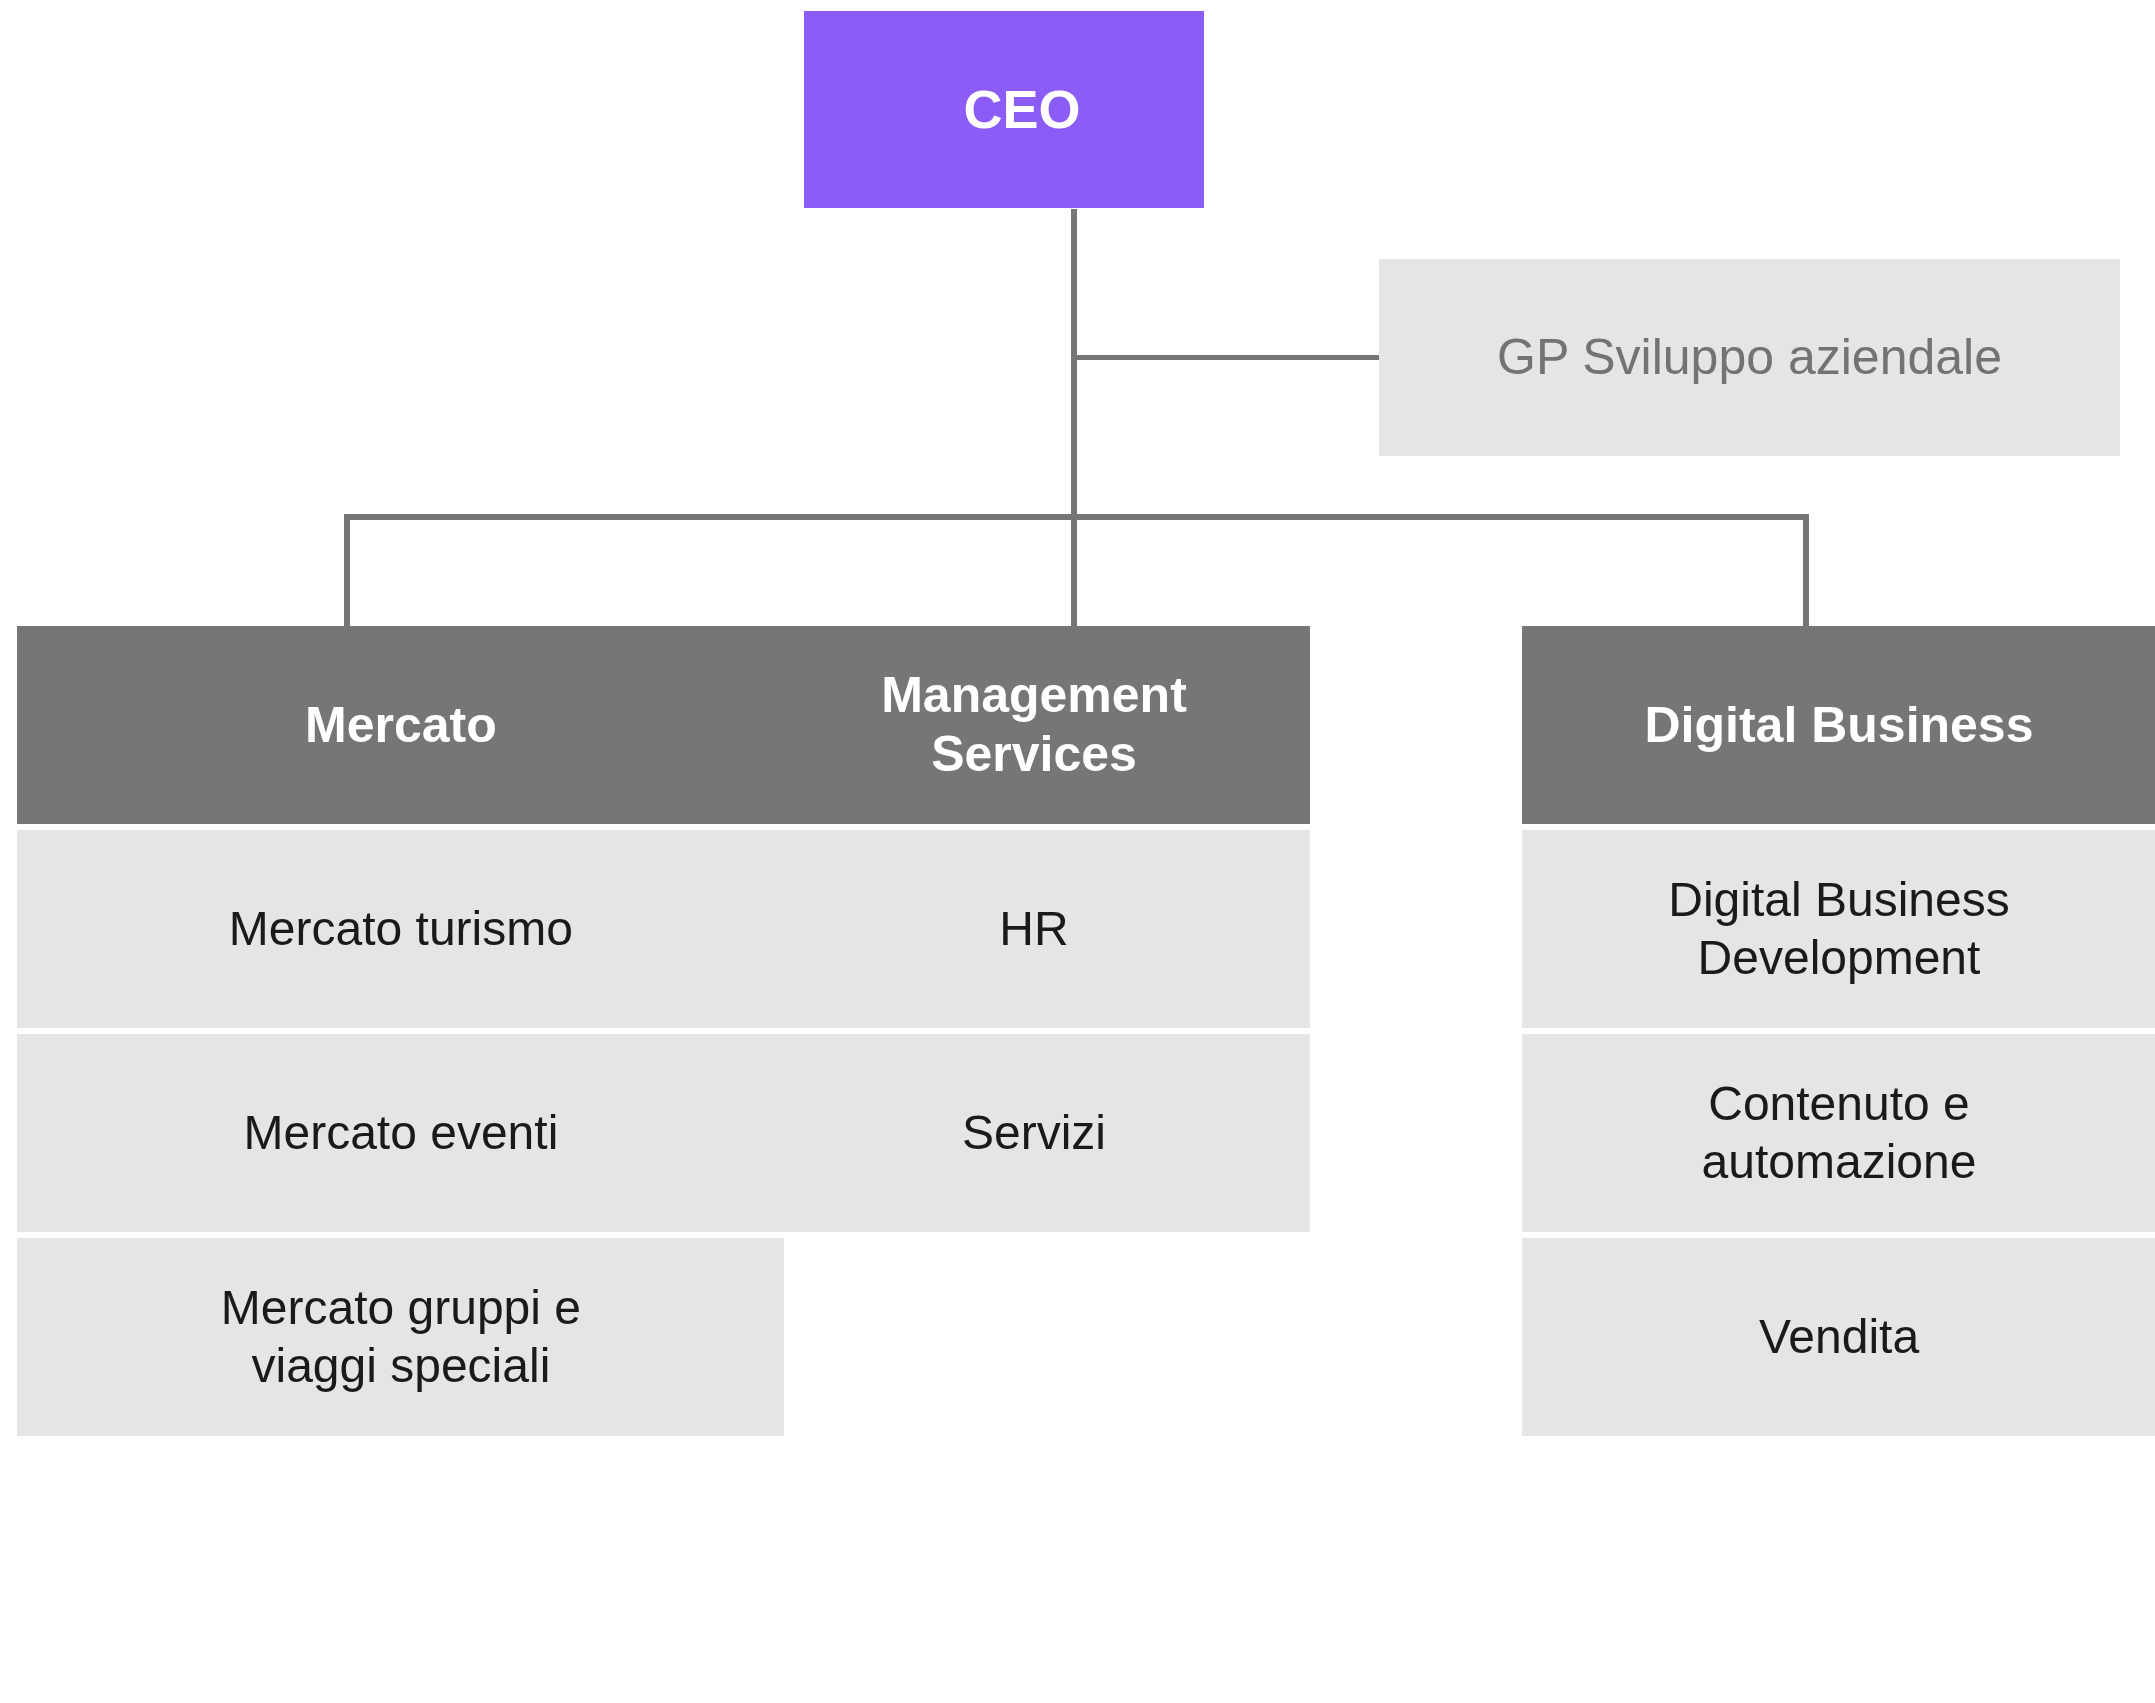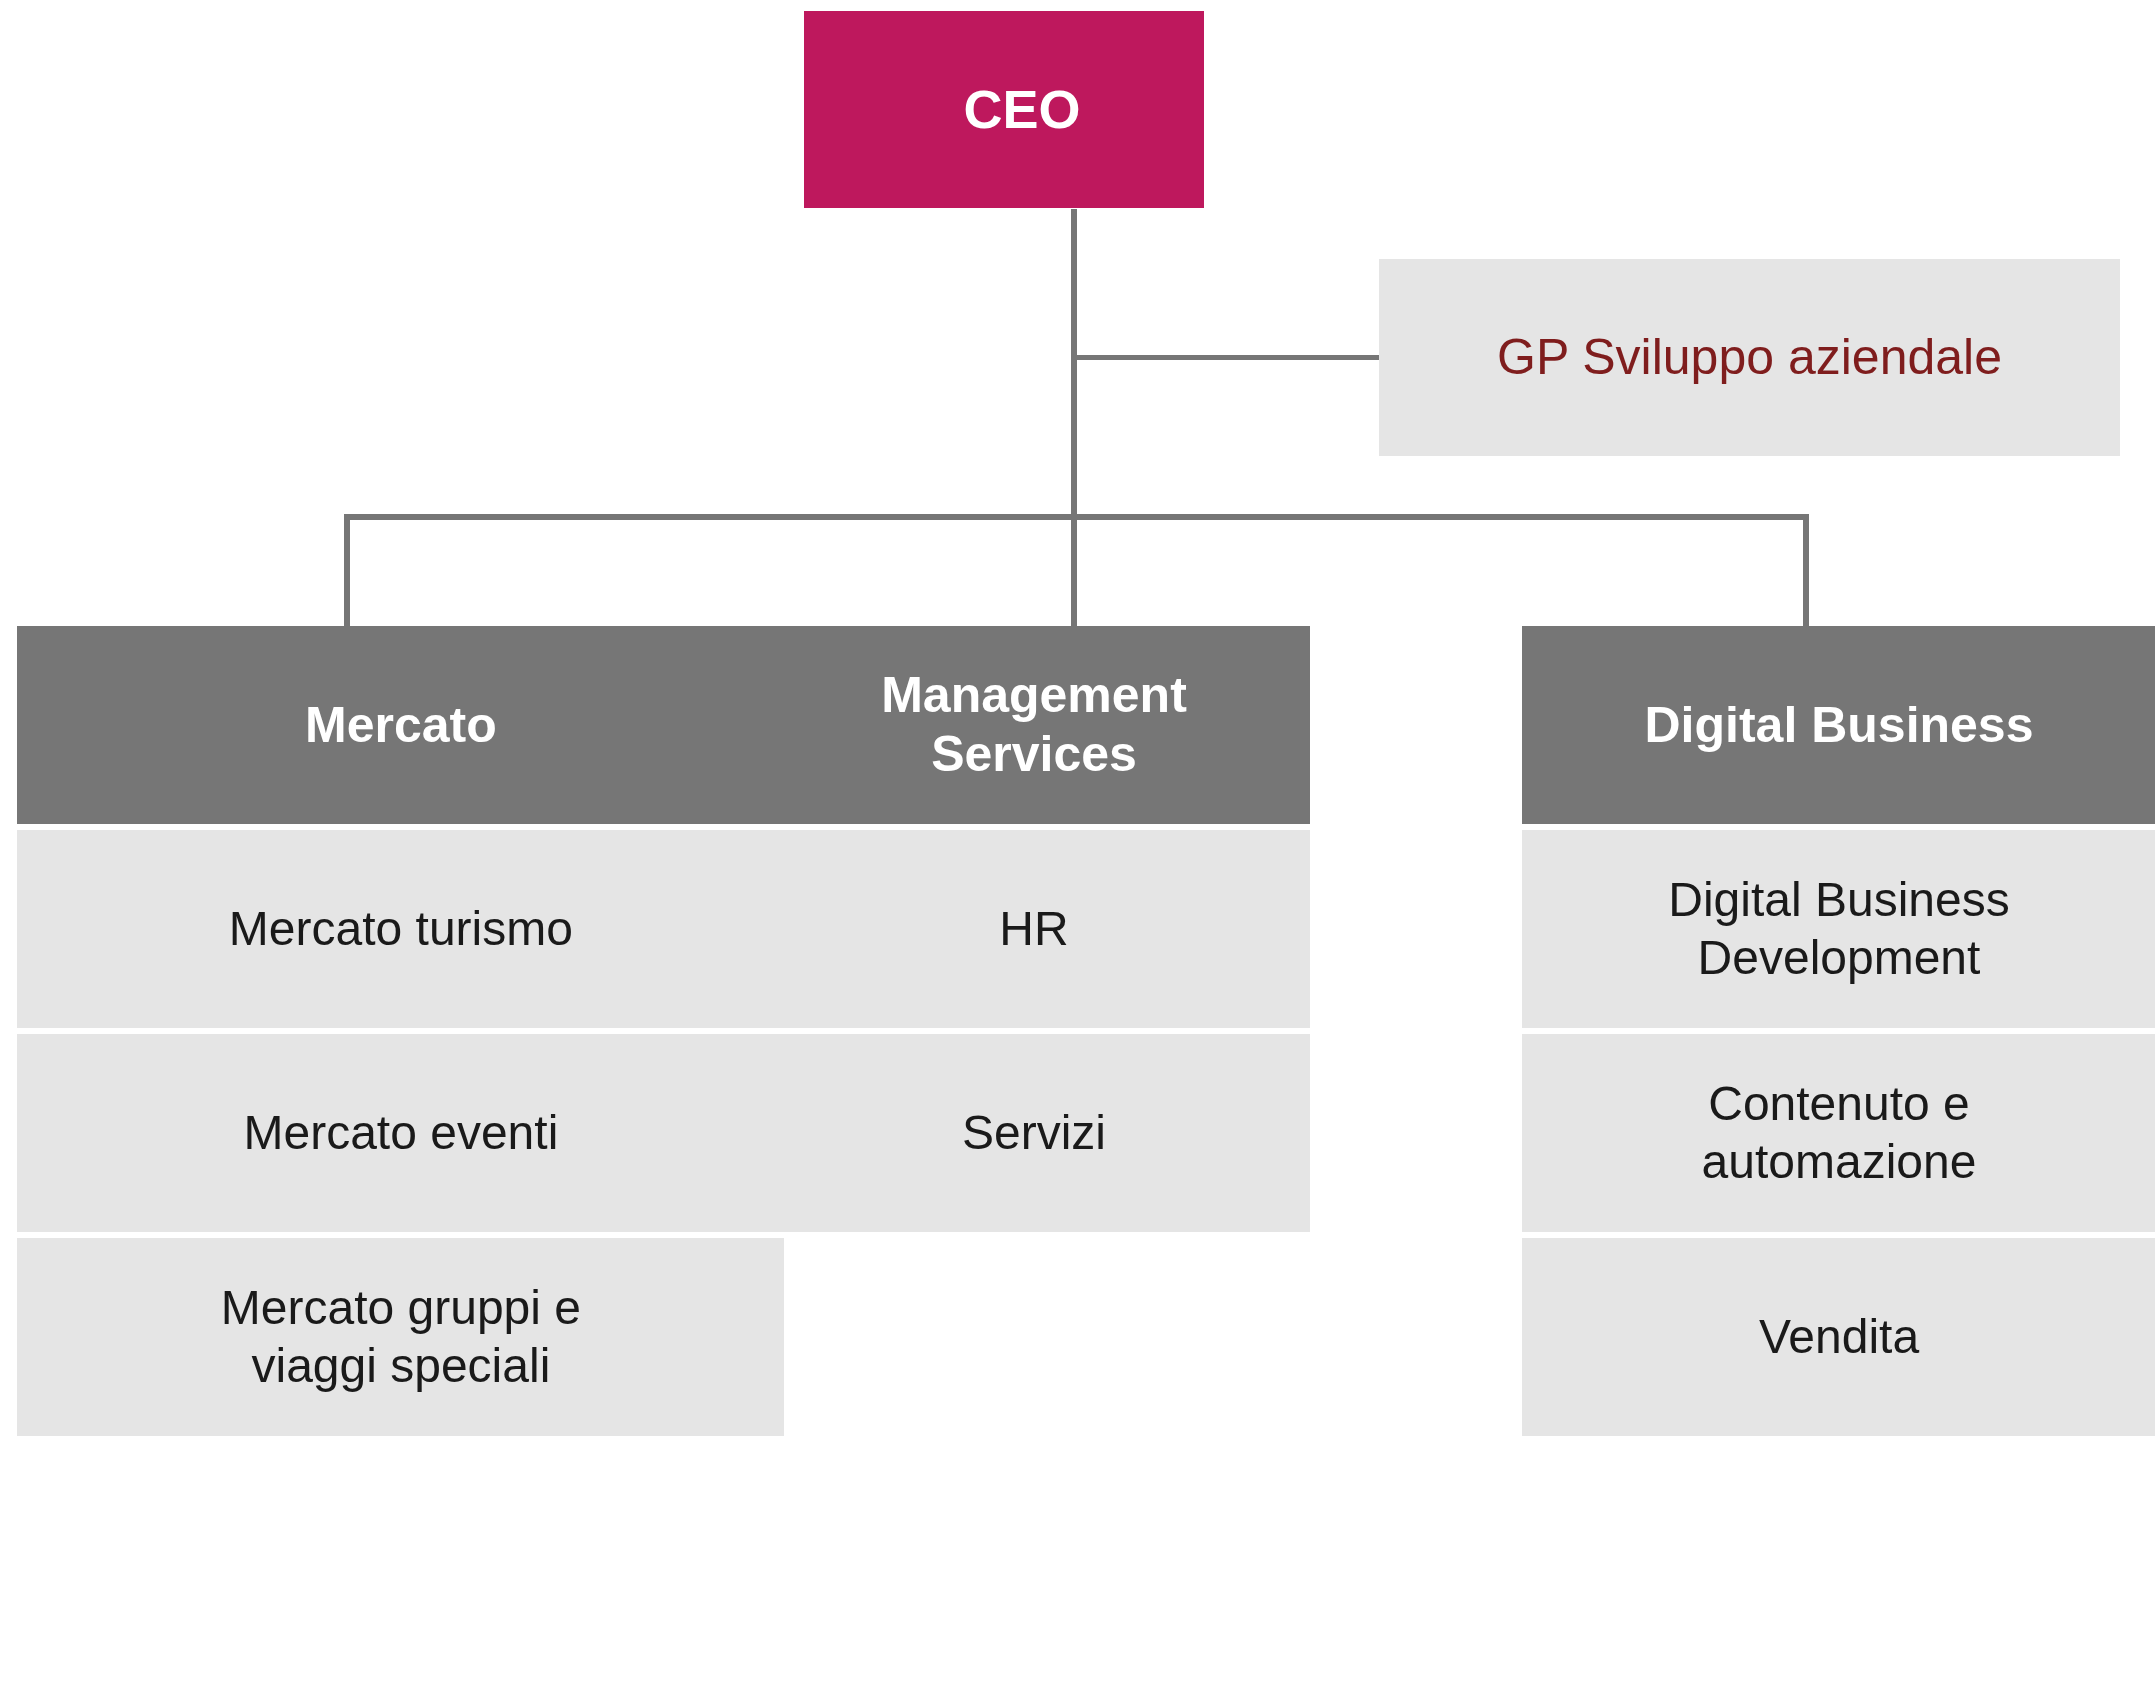--- a/index.html
+++ b/index.html
@@ -26,29 +26,29 @@
     position: absolute;
     box-sizing: border-box;
     display: flex;
     align-items: center;
     justify-content: center;
     text-align: center;
     line-height: 1.18;
   }
 
   .node-dark {
-    background: #be185d;
+    background: #8b5cf6;
     color: #ffffff;
     font-weight: bold;
     padding-left: 36px;
   }
 
   .node-light {
     background: #e5e5e5;
-    color: #7f1d1d;
+    color: #737373;
     font-weight: normal;
   }
 
   .node-text {
     display: block;
     width: 100%;
     padding: 0 15.6px;
     box-sizing: border-box;
     white-space: pre-line;
   }

